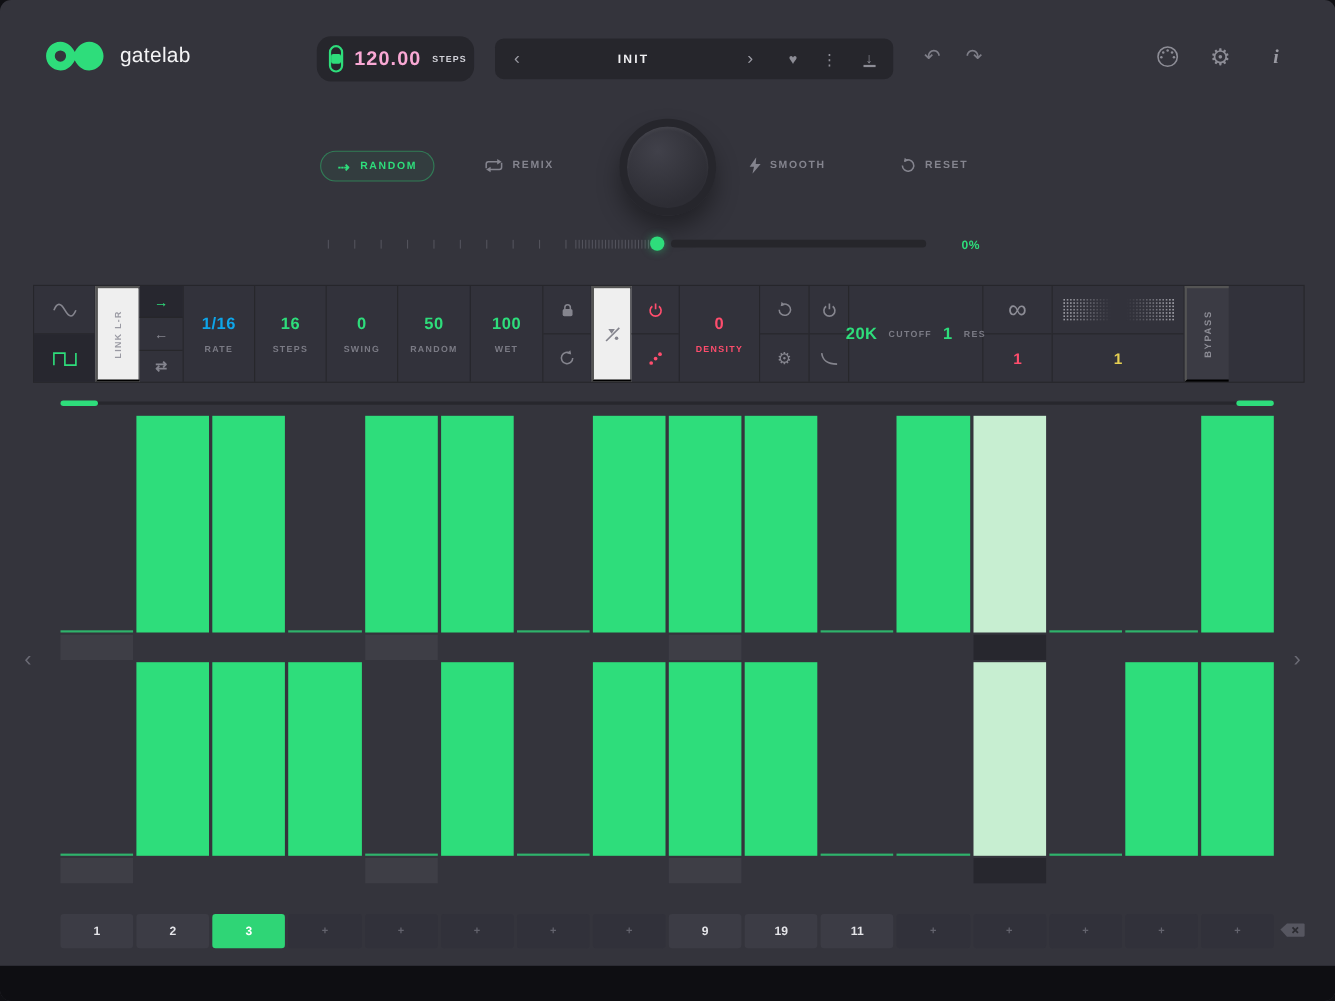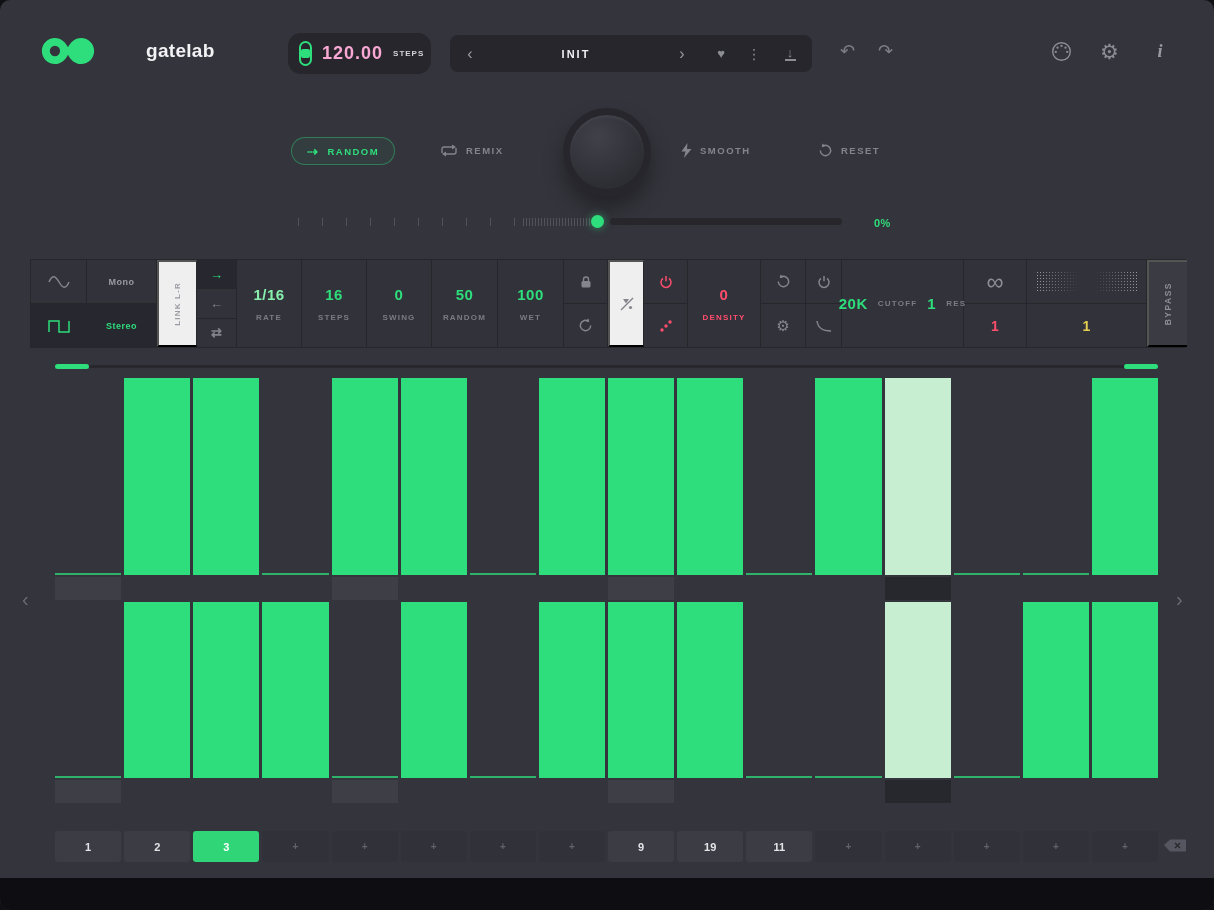--- a/index.html
+++ b/index.html
@@ -1,21 +1,21 @@
 <!DOCTYPE html>
 <html><head>
 <meta charset="utf-8">
 <style>
   * { margin:0; padding:0; box-sizing:border-box; }
   html,body { width:1214px; height:910px; background:#101014; font-family:"Liberation Sans", sans-serif; overflow:hidden; }
   .window { position:relative; width:1214px; height:910px; background:#34343c; border-radius:10px; overflow:hidden; }
 
   
   .logo { position:absolute; left:40px; top:37px; display:flex; align-items:center; gap:13px; }
-  .logo-text { font-size:19px; color:#f3f3f5; font-weight:700; letter-spacing:.3px;margin-left:37px; }
+  .logo-text { font-size:19px; color:#f3f3f5; font-weight:400; letter-spacing:.3px; }
   .transport { position:absolute; left:288px; top:33px; width:143px; height:41px; background:#26262c; border-radius:13px; display:flex; align-items:center; padding:0 11px; gap:10px; }
   .stop-btn { width:25px; height:25px; border-radius:8px; border:2px solid #2edd7b; background:transparent; display:flex; align-items:center; justify-content:center; cursor:pointer; }
   .stop-square { width:9px; height:9px; background:#2edd7b; border-radius:2px; }
   .bpm { font-size:18px; font-weight:bold; color:#f9a8d4; letter-spacing:1px; }
   .sync { font-size:8px; font-weight:bold; color:#d3d3da; letter-spacing:1px; }
   .preset { position:absolute; left:450px; top:35px; width:362px; height:37px; background:#26262c; border-radius:8px; display:flex; align-items:center; }
   .icon-btn { background:none; border:none; color:#8d8d96; cursor:pointer; font-family:inherit; display:flex; align-items:center; justify-content:center; }
   .preset .chev { width:40px; font-size:16px; color:#9a9aa3; }
   .preset-name { flex:1; text-align:center; color:#f0f0f3; font-size:11px; font-weight:bold; letter-spacing:2px; }
   .preset .heart { width:38px; font-size:13px; }
@@ -50,21 +50,21 @@
   .cell:last-child { border-right:none; }
   .half { flex:1; display:flex; align-items:center; justify-content:center; border-bottom:1px solid #26262b; cursor:pointer; background:none; border-left:none; border-right:none; border-top:none; font-family:inherit; }
   .half:last-child { border-bottom:none; }
   .half.sel { background:#27272f; }
   .third { flex:1; display:flex; align-items:center; justify-content:center; border-bottom:1px solid #26262b; cursor:pointer; background:none; font-family:inherit; border-left:none;border-right:none;border-top:none; }
   .third:last-child { border-bottom:none; }
   .third.sel { background:#27272f; }
   .vcell { align-items:center; justify-content:center; gap:10px; cursor:pointer; }
   .vval { font-size:15px; font-weight:bold; letter-spacing:.5px; }
   .vlabel { font-size:8px; font-weight:bold; letter-spacing:1.2px; color:#7b7b85; }
-  .green { color:#2edd7b; } .white { color:#86efac; } .pink { color:#ff4d6d; } .yellow { color:#e5cf52; }
+  .green { color:#2edd7b; } .white { color:#0ea5e9; } .pink { color:#ff4d6d; } .yellow { color:#e5cf52; }
   .mono-txt { font-size:9px; font-weight:bold; color:#9a9aa3; letter-spacing:.5px; }
   .stereo-txt { font-size:9px; font-weight:bold; color:#2edd7b; letter-spacing:.5px; }
   .vert { writing-mode:vertical-rl; transform:rotate(180deg); font-size:8px; font-weight:bold; letter-spacing:1.2px; color:#9a9aa3; }
   .arrow-g { color:#2edd7b; font-size:13px; font-weight:bold; }
   .arrow-d { color:#84848e; font-size:13px; font-weight:bold; }
   .duo { flex-direction:row; }
   .duo > div { flex:1; display:flex; flex-direction:row; align-items:center; justify-content:center; gap:10px; cursor:pointer; }
   .inf-glyph { font-size:24px; color:#8d8d96; line-height:20px; }
   .count { font-size:14px; font-weight:bold; }
   .tex-wrap { display:flex; gap:6px; align-items:center; justify-content:center; }
@@ -235,28 +235,20 @@
           <path d="M1 7 C4 0 7 0 11 7 C15 14 18 14 21 7" fill="none" stroke="#85858e" stroke-width="1.5"></path>
         </svg>
       </button>
       <button class="half sel">
         <svg width="22" height="14" viewBox="0 0 22 14">
           <path d="M1 13 V2 H11 V13 H21 V2" fill="none" stroke="#2edd7b" stroke-width="1.5"></path>
         </svg>
       </button>
     </div>
 
-    <div class="cell" style="width:70px">
-      <button class="half">
-          <span class="mono-txt">Mono</span>
-        </button>
-      <button class="half sel">
-          <span class="stereo-txt">Stereo</span>
-        </button>
-    </div>
 
     <button class="cell vcell" style="width:40px">
       <span class="vert">LINK L-R</span>
     </button>
 
     <div class="cell" style="width:40px">
       <button class="third sel">
           <span class="arrow-g">→</span>
         </button>
       <button class="third">

